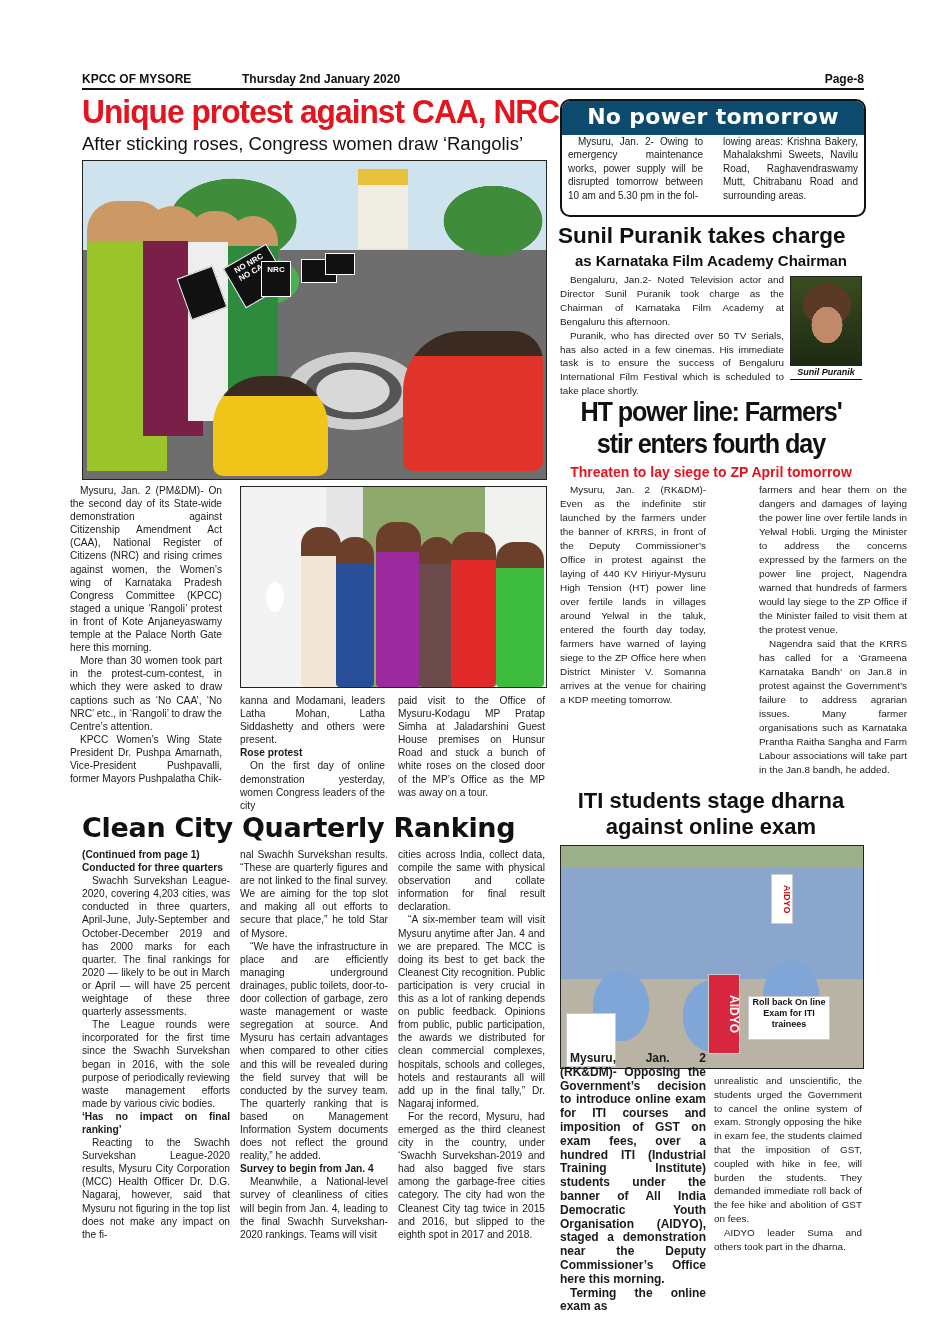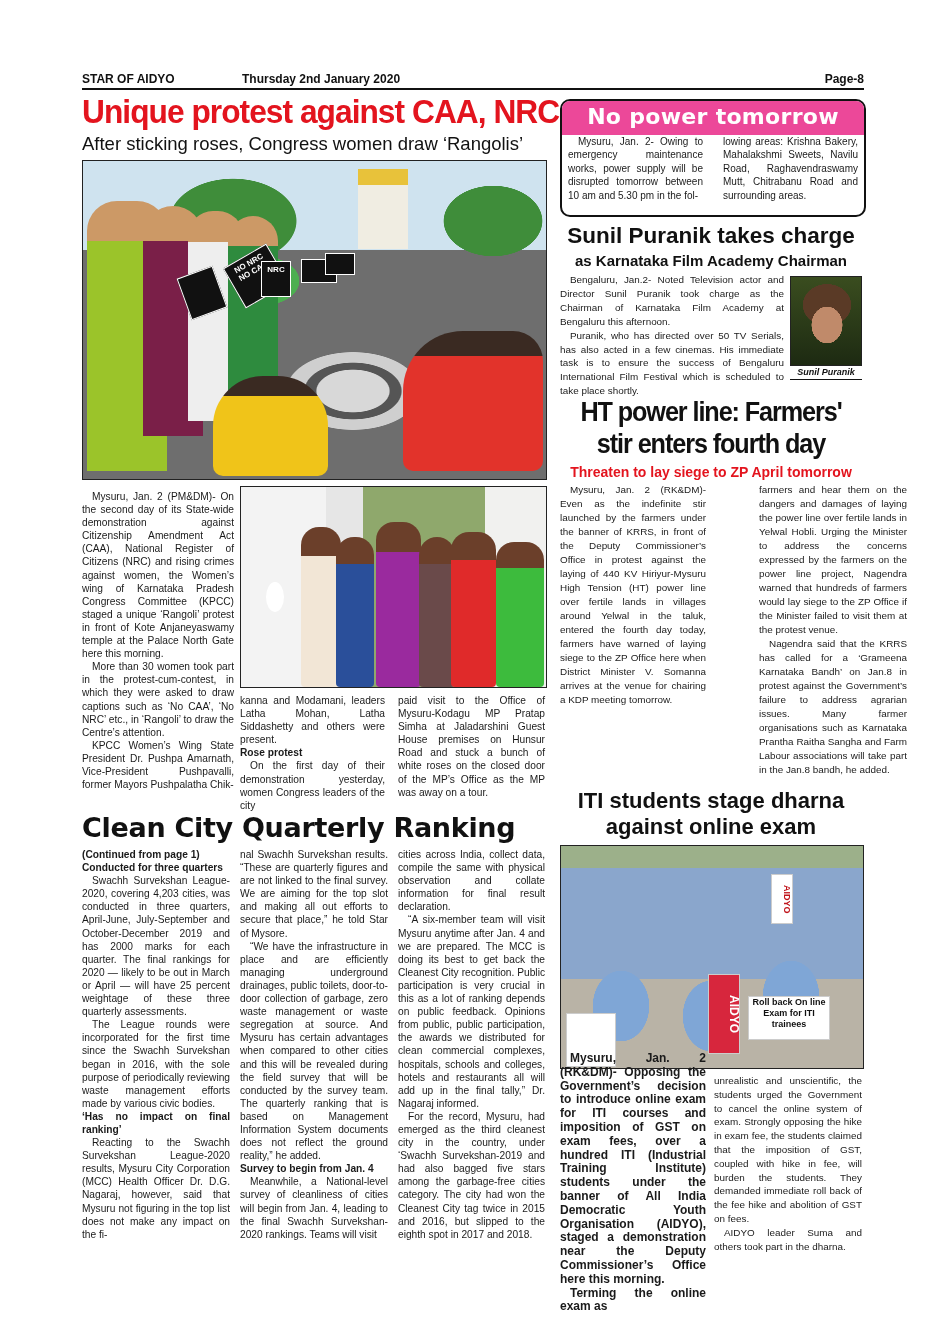--- a/index.html
+++ b/index.html
@@ -29,38 +29,38 @@
   .photo-rangoli .p5 { position:absolute; left:130px; top:215px; width:115px; height:100px; background:linear-gradient(#3a2a22 0 20%, #f0c419 20% 100%); border-radius:50px 50px 10px 10px; }
   .photo-rangoli .p6 { position:absolute; left:320px; top:170px; width:140px; height:140px; background:linear-gradient(#3a2a22 0 18%, #e2332b 18% 100%); border-radius:60px 30px 10px 10px; }
   .photo-rangoli .pavilion { position:absolute; left:275px; top:8px; width:50px; height:80px; background:linear-gradient(#e8c23a 0 20%, #f0ede2 20% 100%); }
   .sign { position:absolute; background:#111; color:#fff; font-size:8px; font-weight:bold; text-align:center; padding:3px; border:1px solid #fff; }
 
   .col { font-size:10.2px; line-height:13.1px; text-align:justify; color:#1a1a1a; }
   .col p { margin:0; text-indent:10px; }
   .col p.sub { text-indent:0; font-weight:bold; }
   .col p.cont { text-indent:0; }
 
-  .art1-c1 { left:82px; top:484px; width:152px;margin-top:6px; }
+  .art1-c1 { left:70px; top:484px; width:152px; }
   .photo-door { left:240px; top:486px; width:305px; height:200px;
      background: linear-gradient(90deg, #f3f3f3 0 28%, #e6e6e6 28% 40%, #8fa86c 40% 80%, #f1f1ef 80% 100%); }
   .photo-door .w { position:absolute; border-radius:18px 18px 4px 4px; }
   .art1-c2 { left:240px; top:694px; width:145px; }
   .art1-c3 { left:398px; top:694px; width:147px; }
 
   .headline-clean { left:82px; top:812px; width:465px; font-family:"DejaVu Sans", sans-serif; font-weight:bold; font-size:27px; line-height:32px; color:#111; white-space:nowrap; letter-spacing:-0.3px; }
   .clean-c1 { left:82px; top:848px; width:148px; }
   .clean-c2 { left:240px; top:848px; width:148px; }
   .clean-c3 { left:398px; top:848px; width:147px; }
 
   .power-box { left:560px; top:99px; width:302px; height:114px; border:2px solid #111; border-radius:10px; overflow:hidden; }
-  .power-title { background:#ec4899; color:#fff; font-family:"DejaVu Sans", sans-serif; font-weight:bold; font-size:22px; line-height:32px; height:34px; text-align:center; letter-spacing:0.3px; }
+  .power-title { background:#0c4a6e; color:#fff; font-family:"DejaVu Sans", sans-serif; font-weight:bold; font-size:22px; line-height:32px; height:34px; text-align:center; letter-spacing:0.3px; }
   .power-body { display:flex; padding:0 6px 0 6px; gap:20px; }
   .power-body .col { width:138px; font-size:10px; line-height:13.4px; }
 
-  .sunil-title { left:558px; top:222px; width:306px; text-align:center; font-weight:bold; font-size:22.5px; line-height:28px; color:#111; white-space:nowrap; }
+  .sunil-title { left:558px; top:222px; width:306px; font-weight:bold; font-size:22.5px; line-height:28px; color:#111; white-space:nowrap; }
   .sunil-sub { left:558px; top:251px; width:306px; text-align:center; font-weight:bold; font-size:15px; line-height:20px; white-space:nowrap; }
   .sunil-text { left:560px; top:273px; width:224px; font-size:9.9px; line-height:13.9px; }
   .sunil-photo { left:790px; top:276px; width:70px; height:88px; background:
        radial-gradient(ellipse 22px 26px at 36px 48px, #c08a6a 0 70%, transparent 71%),
        radial-gradient(ellipse 30px 26px at 36px 28px, #5a3a26 0 80%, transparent 81%),
        linear-gradient(#3a4d1f, #1d2a12); }
   .sunil-caption { left:790px; top:367px; width:72px; font-size:9px; font-style:italic; font-weight:bold; text-align:center; border-bottom:1px solid #111; padding-bottom:2px; }
 
   .ht-title { left:558px; top:394px; width:306px; text-align:center; font-weight:bold; font-size:28px; line-height:32px; letter-spacing:-1.2px; color:#111; transform:scaleX(0.9); transform-origin:center; white-space:nowrap; }
   .ht-sub { left:558px; top:463px; width:306px; text-align:center; font-weight:bold; font-size:14px; line-height:18px; color:#e3141e; white-space:nowrap; }
@@ -76,21 +76,21 @@
        radial-gradient(ellipse 40px 50px at 230px 150px, #7fa6d6 0 70%, transparent 71%),
        linear-gradient(#9cb08a 0 10%, #8aa6cc 10% 60%, #b9b3a6 60% 100%); }
   .iti-sign { position:absolute; background:#fff; color:#c0141b; font-weight:bold; font-size:9px; line-height:11px; text-align:center; border:1px solid #ccc; }
   .iti-c1 { left:560px; top:1052px; width:146px; font-size:12px; line-height:13.8px;font-weight:bold; }
   .iti-c2 { left:714px; top:1074px; width:148px; font-size:9.9px; line-height:13.8px; }
 </style>
 </head>
 <body>
 
 <div class="abs masthead">
-  <span class="paper">STAR OF AIDYO</span>
+  <span class="paper">KPCC OF MYSORE</span>
   <span class="date">Thursday 2nd January 2020</span>
   <span class="page">Page-8</span>
 </div>
 <div class="abs rule"></div>
 
 <div class="abs headline-red">Unique protest against CAA, NRC</div>
 <div class="abs subhead">After sticking roses, Congress women draw ‘Rangolis’</div>
 
 <div class="abs photo photo-rangoli">
   <div class="pavilion"></div>
@@ -119,21 +119,21 @@
   <div class="w" style="left:135px;top:35px;width:45px;height:165px;background:linear-gradient(#6b3f2a 0 18%, #9a2a9e 18% 100%);"></div>
   <div class="w" style="left:178px;top:50px;width:36px;height:150px;background:linear-gradient(#6b3f2a 0 18%, #6a4a4a 18% 100%);"></div>
   <div class="w" style="left:210px;top:45px;width:45px;height:155px;background:linear-gradient(#6b3f2a 0 18%, #e02a2a 18% 100%);"></div>
   <div class="w" style="left:255px;top:55px;width:48px;height:145px;background:linear-gradient(#6b3f2a 0 18%, #3dbb3d 18% 100%);"></div>
   <div class="w" style="left:25px;top:95px;width:18px;height:30px;background:#ffffff;border-radius:50%;"></div>
 </div>
 
 <div class="abs col art1-c2">
   <p class="cont">kanna and Modamani, leaders Latha Mohan, Latha Siddashetty and others were present.</p>
   <p class="sub">Rose protest</p>
-  <p>On the first day of their demonstration yesterday, women Congress leaders of the city</p>
+  <p>On the first day of online demonstration yesterday, women Congress leaders of the city</p>
 </div>
 <div class="abs col art1-c3">
   <p class="cont">paid visit to the Office of Mysuru-Kodagu MP Pratap Simha at Jaladarshini Guest House premises on Hunsur Road and stuck a bunch of white roses on the closed door of the MP’s Office as the MP was away on a tour.</p>
 </div>
 
 <div class="abs headline-clean">Clean City Quarterly Ranking</div>
 <div class="abs col clean-c1">
   <p class="sub">(Continued from page 1)</p>
   <p class="sub">Conducted for three quarters</p>
   <p>Swachh Survekshan League-2020, covering 4,203 cities, was conducted in three quarters, April-June, July-September and October-December 2019 and has 2000 marks for each quarter. The final rankings for 2020 — likely to be out in March or April — will have 25 percent weightage of these three quarterly assessments.</p>

